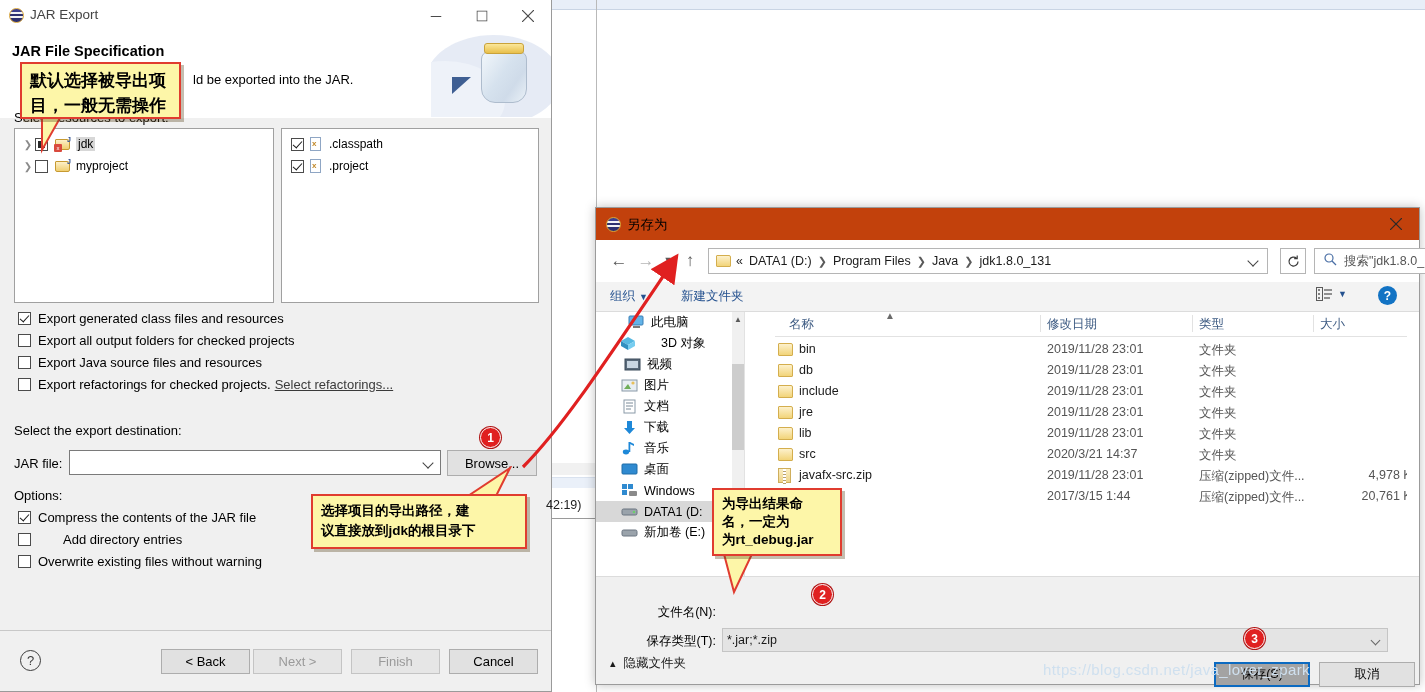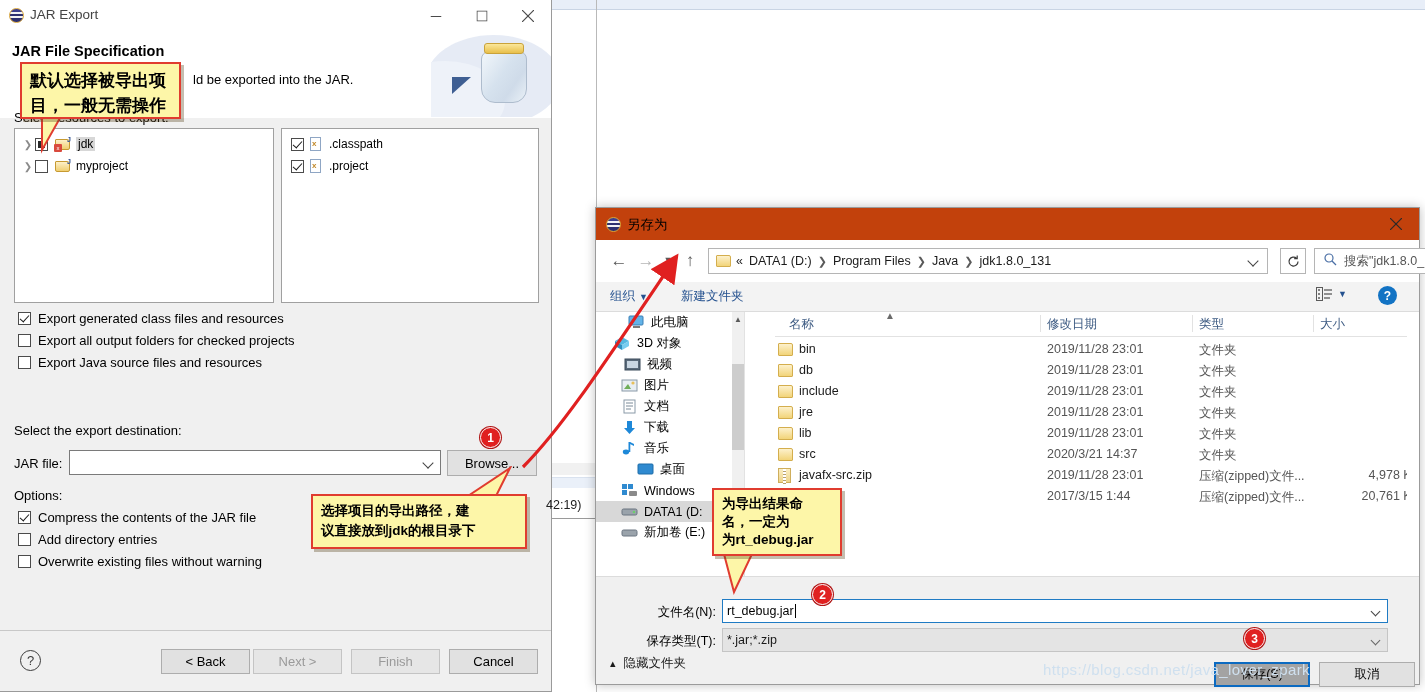--- a/index.html
+++ b/index.html
@@ -270,35 +270,40 @@
       <span>Export generated class files and resources</span>
     </div>
     <div class="opt" style="left:18px;top:215px;">
       <span class="cb"></span>
       <span>Export all output folders for checked projects</span>
     </div>
     <div class="opt" style="left:18px;top:237px;">
       <span class="cb"></span>
       <span>Export Java source files and resources</span>
     </div>
+    <div class="opt" style="left:18px;top:259px;">
+      <span class="cb"></span>
+      <span>Export refactorings for checked projects.</span>
+      <span class="linktxt">Select refactorings...</span>
+    </div>
 
     <div class="lbl" style="left:14px;top:305px;">Select the export destination:</div>
     <div class="lbl" style="left:14px;top:338px;">JAR file:</div>
     <div class="combo" style="left:69px;top:332px;width:372px;">
       <span style="position:absolute;left:5px;top:4px;font-size:13px;"></span>
       <span class="caret"></span>
     </div>
     <div class="btn" style="left:447px;top:332px;width:90px;height:26px;">Browse...</div>
 
     <div class="lbl" style="left:14px;top:370px;">Options:</div>
     <div class="opt" style="left:18px;top:392px;">
       <span class="cb checked"></span>
       <span>Compress the contents of the JAR file</span>
     </div>
-    <div class="opt" style="left:18px;top:414px;">
+    <div class="opt" style="left:18px;top:414px;gap:25px;">
       <span class="cb"></span>
       <span>Add directory entries</span>
     </div>
     <div class="opt" style="left:18px;top:436px;">
       <span class="cb"></span>
       <span>Overwrite existing files without warning</span>
     </div>
   </div>
 
   <div id="jar-footer">
@@ -384,21 +389,21 @@
   <div id="sa-content">
 
     <div id="sa-nav-pane">
       <div class="np-row" style="padding-left:32px;">
         <span class="np-ic"><svg width="17" height="15">
               <rect x="1" y="1" width="14" height="9" rx="1" fill="#63b3e8" stroke="#3a7fb5"></rect>
               <rect x="5" y="11" width="7" height="2" fill="#7a7a7a"></rect>
             </svg></span>
         <span>此电脑</span>
       </div>
-      <div class="np-row" style="padding-left:18px;">
+      <div class="np-row" style="padding-left:24px;gap:18px;">
         <span class="np-ic"><svg width="17" height="15">
               <polygon points="8,1 15,5 8,9 1,5" fill="#55b7e0"></polygon>
               <polygon points="1,5 8,9 8,14 1,10" fill="#2f8fc0"></polygon>
               <polygon points="15,5 8,9 8,14 15,10" fill="#77cdf0"></polygon>
             </svg></span>
         <span>3D 对象</span>
       </div>
       <div class="np-row" style="padding-left:28px;">
         <span class="np-ic"><svg width="17" height="15">
               <rect x="1" y="2" width="15" height="11" fill="#5a6a7a" stroke="#3a4a5a"></rect>
@@ -431,21 +436,21 @@
         <span>下载</span>
       </div>
       <div class="np-row" style="padding-left:25px;">
         <span class="np-ic"><svg width="17" height="15">
               <ellipse cx="5" cy="11" rx="3.2" ry="2.4" fill="#1e88d8"></ellipse>
               <rect x="7.5" y="1" width="1.8" height="10" fill="#1e88d8"></rect>
               <path d="M9 1 L13 3 L13 5 L9 3 Z" fill="#1e88d8"></path>
             </svg></span>
         <span>音乐</span>
       </div>
-      <div class="np-row" style="padding-left:41px;">
+      <div class="np-row" style="padding-left:25px;">
         <span class="np-ic"><svg width="17" height="15">
               <rect x="1" y="2" width="15" height="10" rx="1" fill="#2f8ad0" stroke="#1e6da8"></rect>
             </svg></span>
         <span>桌面</span>
       </div>
       <div class="np-row" style="padding-left:25px;">
         <span class="np-ic"><svg width="17" height="15">
               <rect x="1" y="1" width="5" height="5" fill="#2f8ad0"></rect>
               <rect x="7" y="1" width="5" height="5" fill="#2f8ad0"></rect>
               <rect x="1" y="7" width="5" height="5" fill="#2f8ad0"></rect>
@@ -541,25 +546,20 @@
         <span class="dt">2017/3/15 1:44</span>
         <span class="ty">压缩(zipped)文件...</span>
         <span class="sz">20,761 KB</span>
       </div>
       <div id="list-scroll"></div>
     </div>
   </div>
 
   <div id="sa-bottom">
     <div class="fld-lbl" style="left:30px;top:27px;width:90px;">文件名(N):</div>
-    <div id="fname-box">
-      <span>rt_debug.jar</span>
-        <span class="txtcursor"></span>
-      <span class="caret2"></span>
-    </div>
     <div class="fld-lbl" style="left:30px;top:56px;width:90px;">保存类型(T):</div>
     <div id="ftype-box">
       <span>*.jar;*.zip</span>
       <span class="caret2"></span>
     </div>
     <div class="sa-btn primary" style="left:618px;top:85px;">保存(S)</div>
     <div class="sa-btn" style="left:723px;top:85px;">取消</div>
     <div id="hidefolders">
       <span style="margin-right:8px;font-size:11px;">▴</span>
       <span>隐藏文件夹</span>

